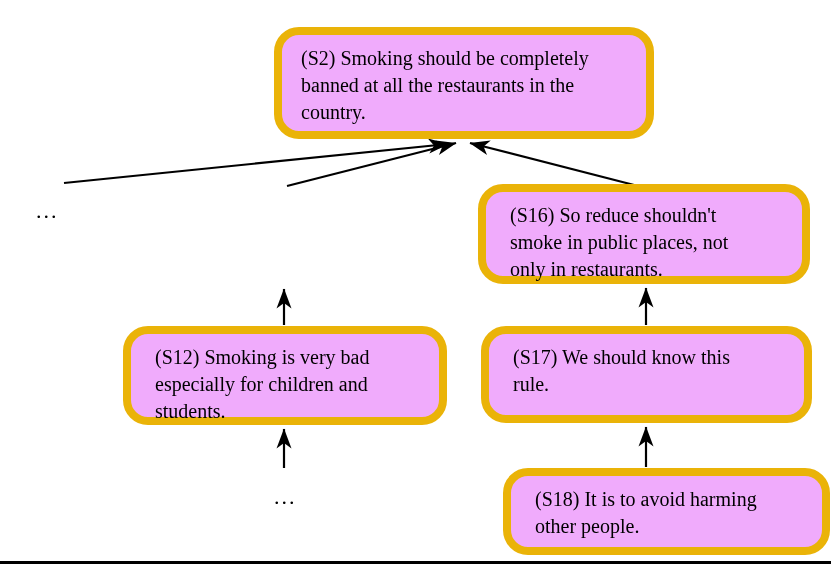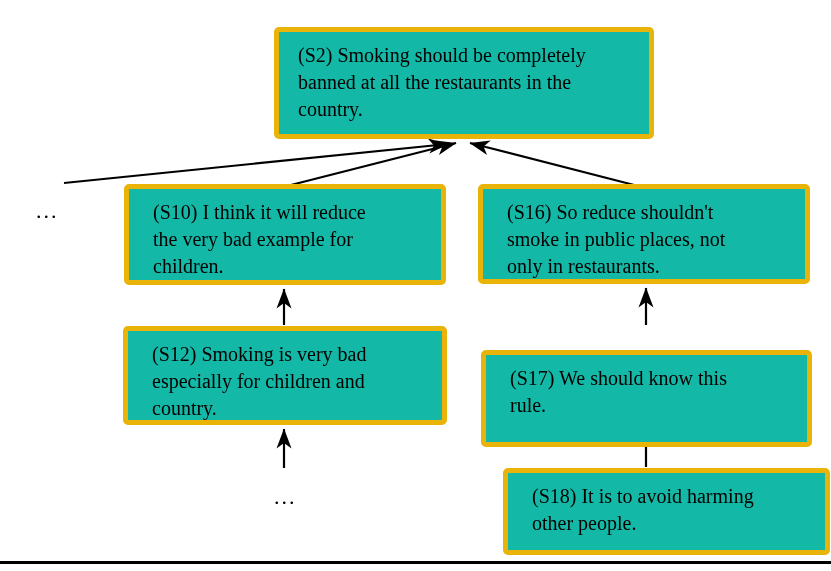--- a/index.html
+++ b/index.html
@@ -14,23 +14,23 @@
   }
   .arrow-layer {
     position: absolute;
     left: 0; top: 0;
     width: 831px; height: 571px;
     pointer-events: none;
   }
   .node {
     position: absolute;
     box-sizing: border-box;
-    background: #14b8a6;
-    border: 5px solid #eab308;
-    border-radius: 5px;
+    background: #f0abfc;
+    border: 8px solid #eab308;
+    border-radius: 25px;
     font-size: 20px;
     line-height: 27px;
     white-space: pre-line;
     padding: 10px 12px 0 24px;
   }
   .node.root { padding-left: 19px; }
   .ellipsis {
     position: absolute;
     font-size: 22px;
     letter-spacing: 2px;
@@ -64,33 +64,30 @@
       <path d="M284,468 L284,429" marker-end="url(#arrowhead)"></path>
       <path d="M646,325 L646,288" marker-end="url(#arrowhead)"></path>
       <path d="M646,467 L646,427" marker-end="url(#arrowhead)"></path>
     </g>
   </svg>
 
   <div class="node root" style="left:274px; top:27px; width:380px; height:112px;">(S2) Smoking should be completely
 banned at all the restaurants in the
 country.</div>
 
-  <div class="node" style="left:124px; top:184px; width:322px; height:101px;">(S10) I think it will reduce
-the very bad example for
-children.</div>
 
   <div class="node" style="left:478px; top:184px; width:332px; height:100px;">(S16) So reduce shouldn't
 smoke in public places, not
 only in restaurants.</div>
 
   <div class="node" style="left:123px; top:326px; width:324px; height:99px;">(S12) Smoking is very bad
 especially for children and
-country.</div>
+students.</div>
 
-  <div class="node" style="left:481px; top:326px; width:331px; height:97px;margin-top:24px;">(S17) We should know this
+  <div class="node" style="left:481px; top:326px; width:331px; height:97px;">(S17) We should know this
 rule.</div>
 
   <div class="node" style="left:486px; top:468px; width:327px; height:87px;margin-left:17px;">(S18) It is to avoid harming
 other people.</div>
 
   <div class="ellipsis" style="left:36px; top:200px;">...</div>
 
   <div class="ellipsis" style="left:274px; top:486px;">...</div>
 
   <div class="bottom-rule"></div>

